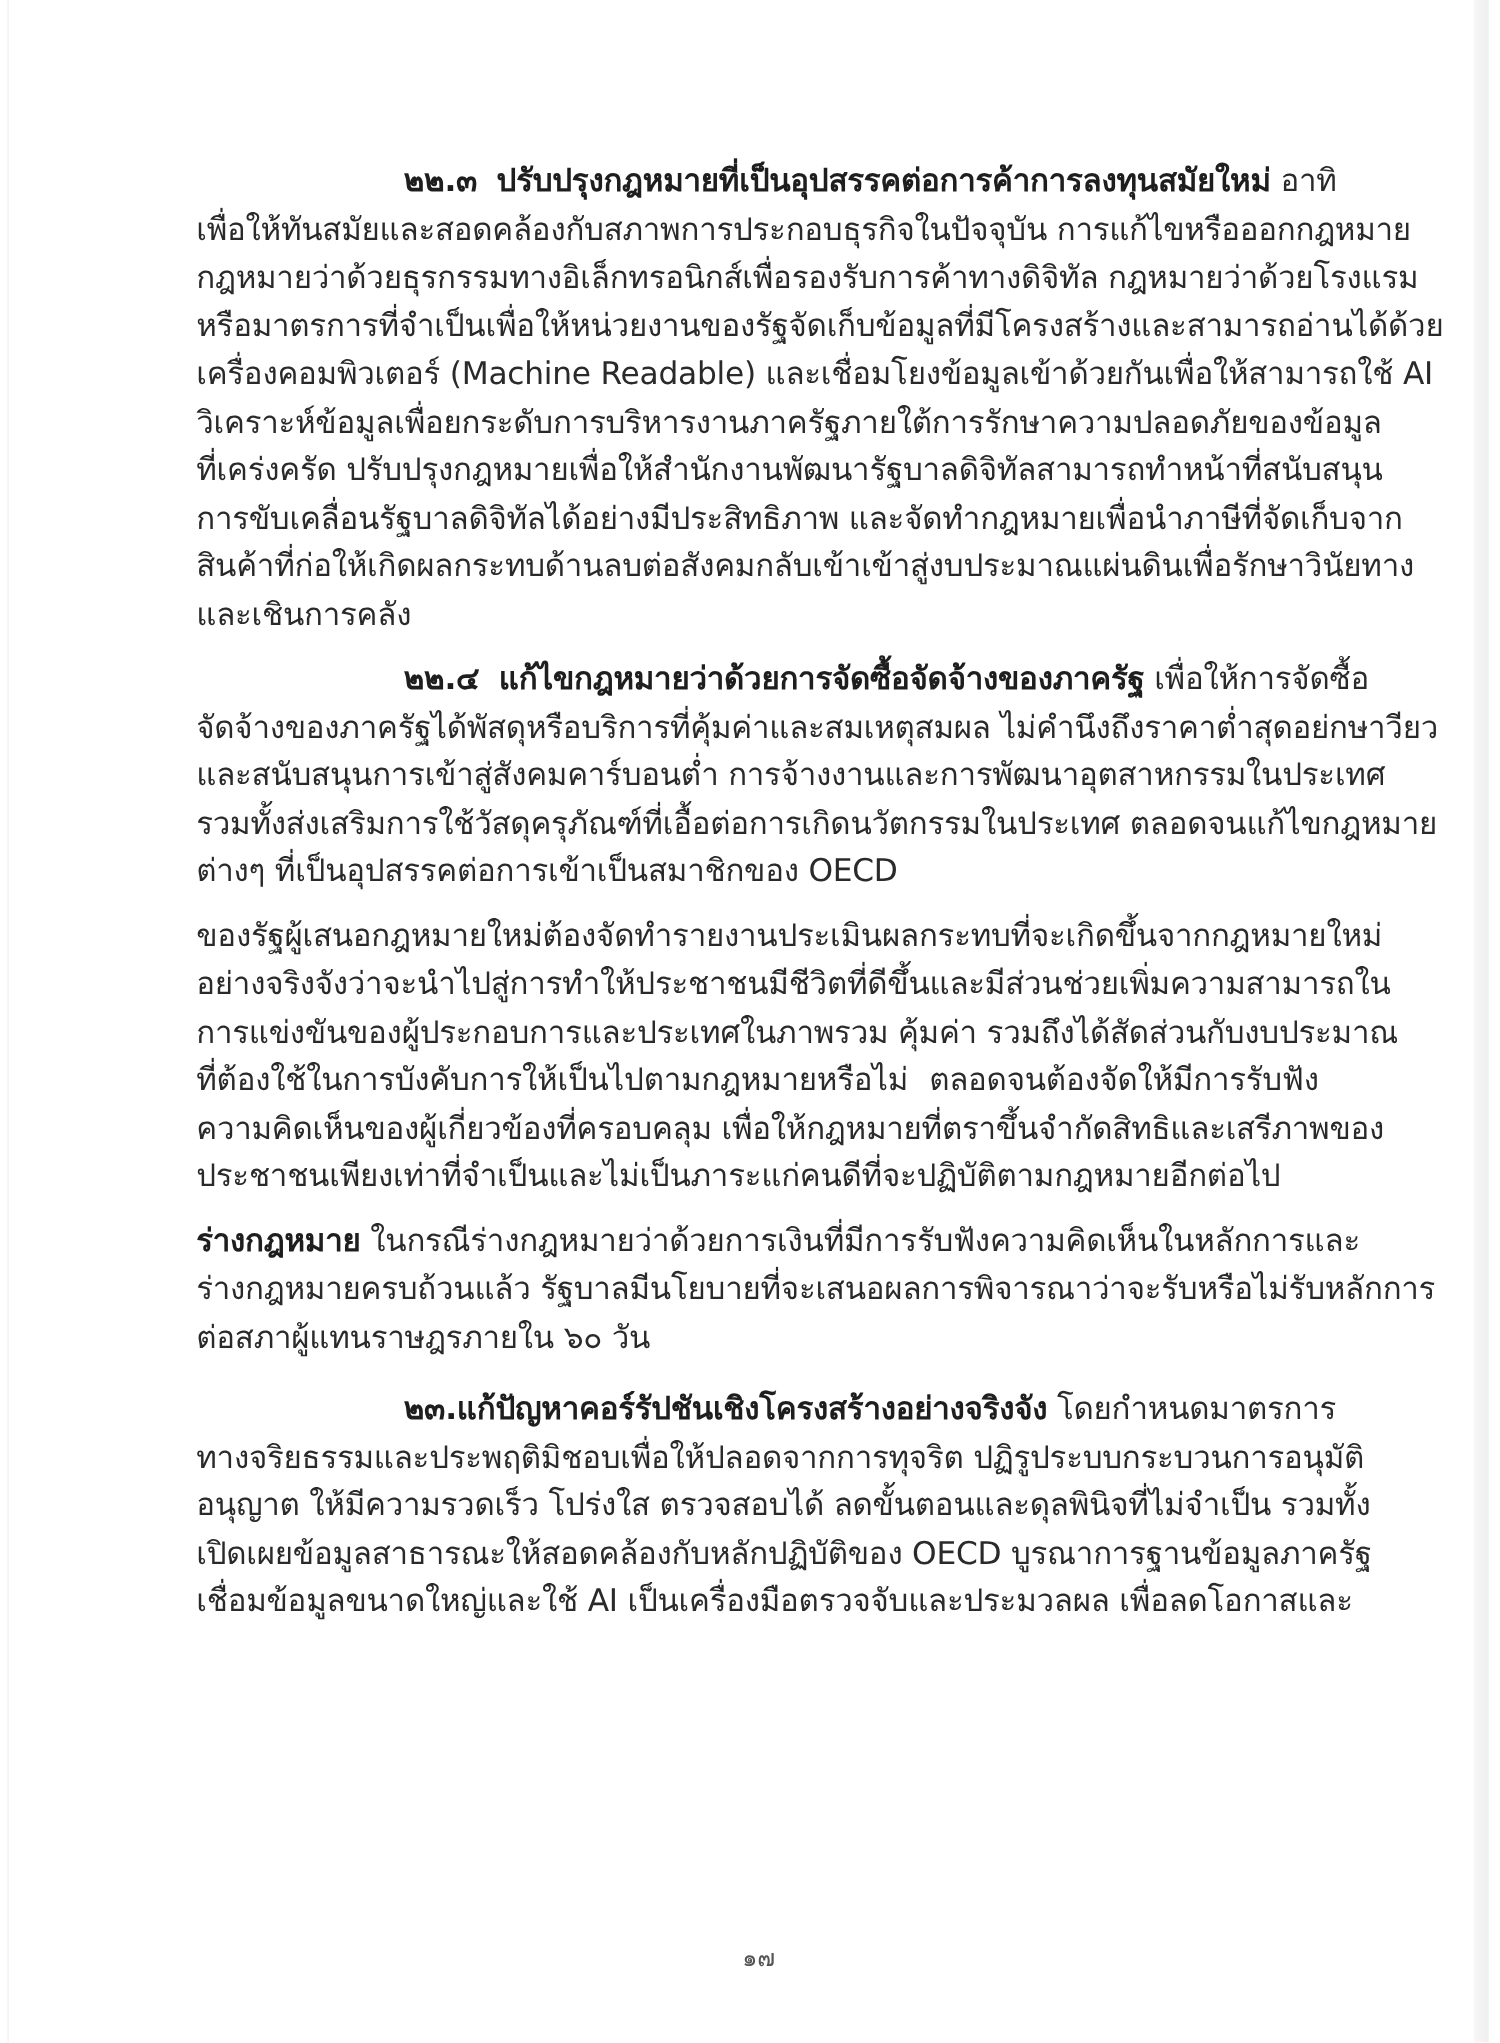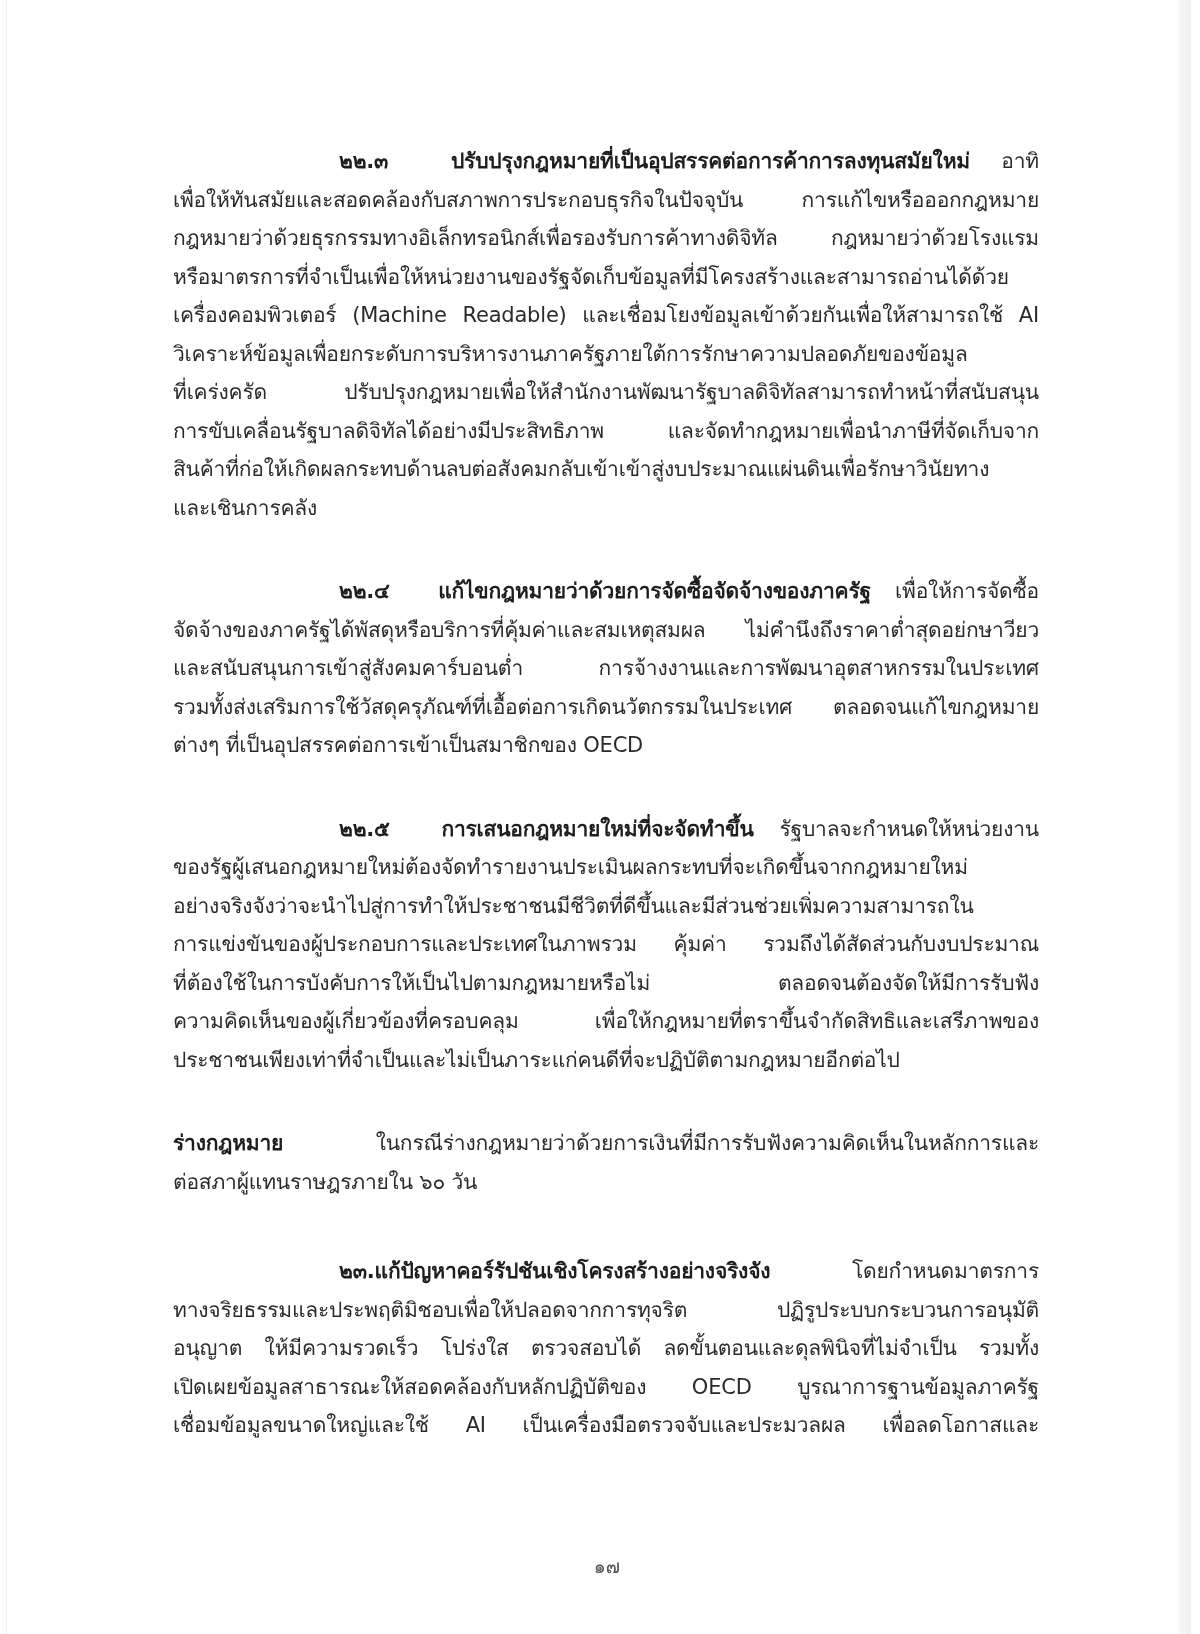--- a/index.html
+++ b/index.html
@@ -32,22 +32,22 @@
       height: 1634px;
       background: linear-gradient(to right, #f7f7f7, #efefef);
     }
     .content {
       position: absolute;
       left: 150px;
       top: 126px;
       width: 898px;
     }
     .para {
-      margin: 16px;
-      font-size: 21px;
+      margin: 0;
+      font-size: 25px;
       line-height: 38.5px;
       text-align: justify;
       text-align-last: left;
       letter-spacing: -0.2px;
     }
     .para .line {
       display: block;
       white-space: nowrap;
       text-align: justify;
       text-align-last: justify;
@@ -105,33 +105,33 @@
       <span class="line indent"><span class="heading">๒๒.๔</span>&nbsp; <span class="heading">แก้ไขกฎหมายว่าด้วยการจัดซื้อจัดจ้างของภาครัฐ</span> <span>เพื่อให้การจัดซื้อ</span></span>
       <span class="line">จัดจ้างของภาครัฐได้พัสดุหรือบริการที่คุ้มค่าและสมเหตุสมผล ไม่คำนึงถึงราคาต่ำสุดอย่กษาวียว</span>
       <span class="line">และสนับสนุนการเข้าสู่สังคมคาร์บอนต่ำ การจ้างงานและการพัฒนาอุตสาหกรรมในประเทศ</span>
       <span class="line">รวมทั้งส่งเสริมการใช้วัสดุครุภัณฑ์ที่เอื้อต่อการเกิดนวัตกรรมในประเทศ ตลอดจนแก้ไขกฎหมาย</span>
       <span class="line last">ต่างๆ ที่เป็นอุปสรรคต่อการเข้าเป็นสมาชิกของ OECD</span>
     </div>
 
     <div class="gap"></div>
 
     <div class="para">
-      <span class="line indent"><span class="heading">๒๒.๕</span>&nbsp; <span class="heading">การเสนอกฎหมายใหม่ที่จะจัดทำขึ้น</span> <span>รัฐบาลจะกำหนดให้หน่วยงาน</span></span>
       <span class="line">ของรัฐผู้เสนอกฎหมายใหม่ต้องจัดทำรายงานประเมินผลกระทบที่จะเกิดขึ้นจากกฎหมายใหม่</span>
       <span class="line">อย่างจริงจังว่าจะนำไปสู่การทำให้ประชาชนมีชีวิตที่ดีขึ้นและมีส่วนช่วยเพิ่มความสามารถใน</span>
       <span class="line">การแข่งขันของผู้ประกอบการและประเทศในภาพรวม คุ้มค่า รวมถึงได้สัดส่วนกับงบประมาณ</span>
       <span class="line">ที่ต้องใช้ในการบังคับการให้เป็นไปตามกฎหมายหรือไม่ ตลอดจนต้องจัดให้มีการรับฟัง</span>
       <span class="line">ความคิดเห็นของผู้เกี่ยวข้องที่ครอบคลุม เพื่อให้กฎหมายที่ตราขึ้นจำกัดสิทธิและเสรีภาพของ</span>
       <span class="line last">ประชาชนเพียงเท่าที่จำเป็นและไม่เป็นภาระแก่คนดีที่จะปฏิบัติตามกฎหมายอีกต่อไป</span>
     </div>
 
     <div class="gap"></div>
 
     <div class="para">
       <span class="line"><span class="heading">ร่างกฎหมาย</span> <span>ในกรณีร่างกฎหมายว่าด้วยการเงินที่มีการรับฟังความคิดเห็นในหลักการและ</span></span>
+      <span class="line">ร่างกฎหมายครบถ้วนแล้ว รัฐบาลมีนโยบายที่จะเสนอผลการพิจารณาว่าจะรับหรือไม่รับหลักการ</span>
       <span class="line last">ต่อสภาผู้แทนราษฎรภายใน ๖๐ วัน</span>
     </div>
 
     <div class="gap-lg"></div>
 
     <div class="para">
       <span class="line indent"><span class="heading">๒๓.</span><span class="heading">แก้ปัญหาคอร์รัปชันเชิงโครงสร้างอย่างจริงจัง</span> <span>โดยกำหนดมาตรการ</span></span>
       <span class="line">ทางจริยธรรมและประพฤติมิชอบเพื่อให้ปลอดจากการทุจริต ปฏิรูประบบกระบวนการอนุมัติ</span>
       <span class="line">อนุญาต ให้มีความรวดเร็ว โปร่งใส ตรวจสอบได้ ลดขั้นตอนและดุลพินิจที่ไม่จำเป็น รวมทั้ง</span>
       <span class="line">เปิดเผยข้อมูลสาธารณะให้สอดคล้องกับหลักปฏิบัติของ OECD บูรณาการฐานข้อมูลภาครัฐ</span>

